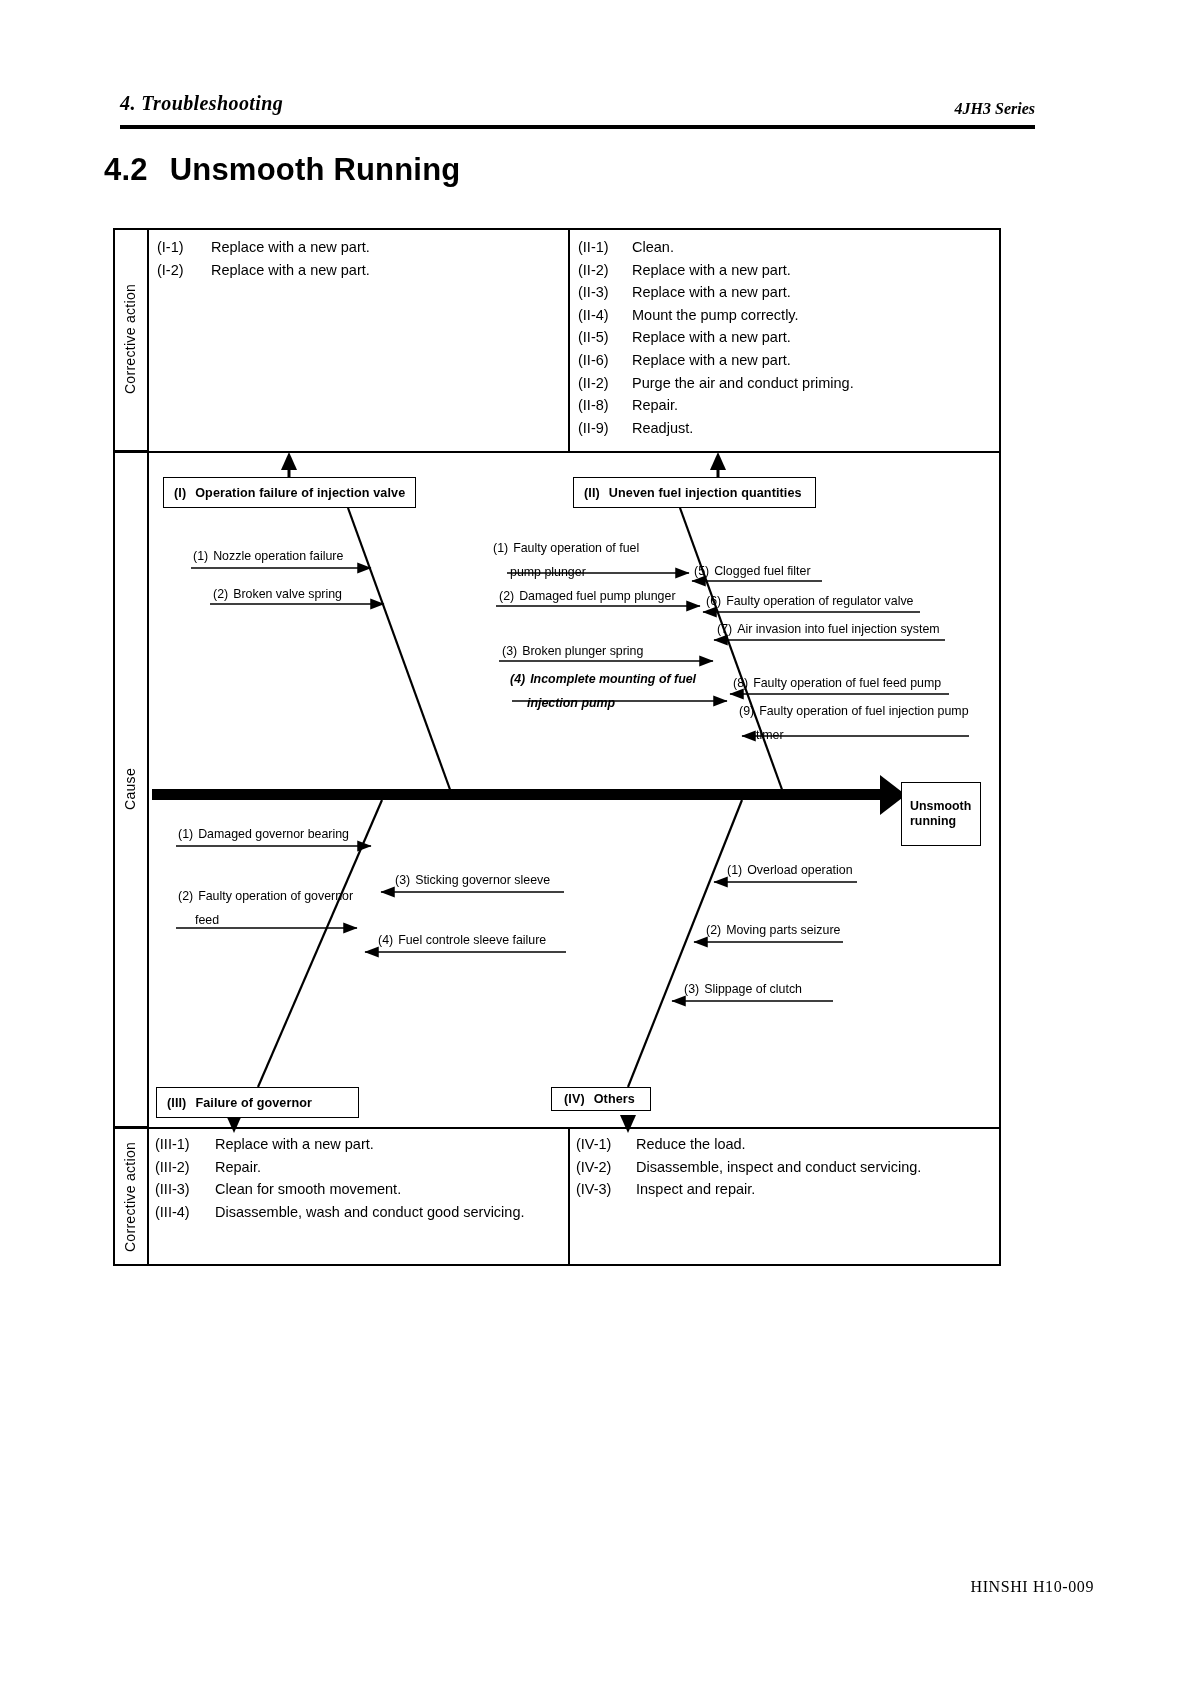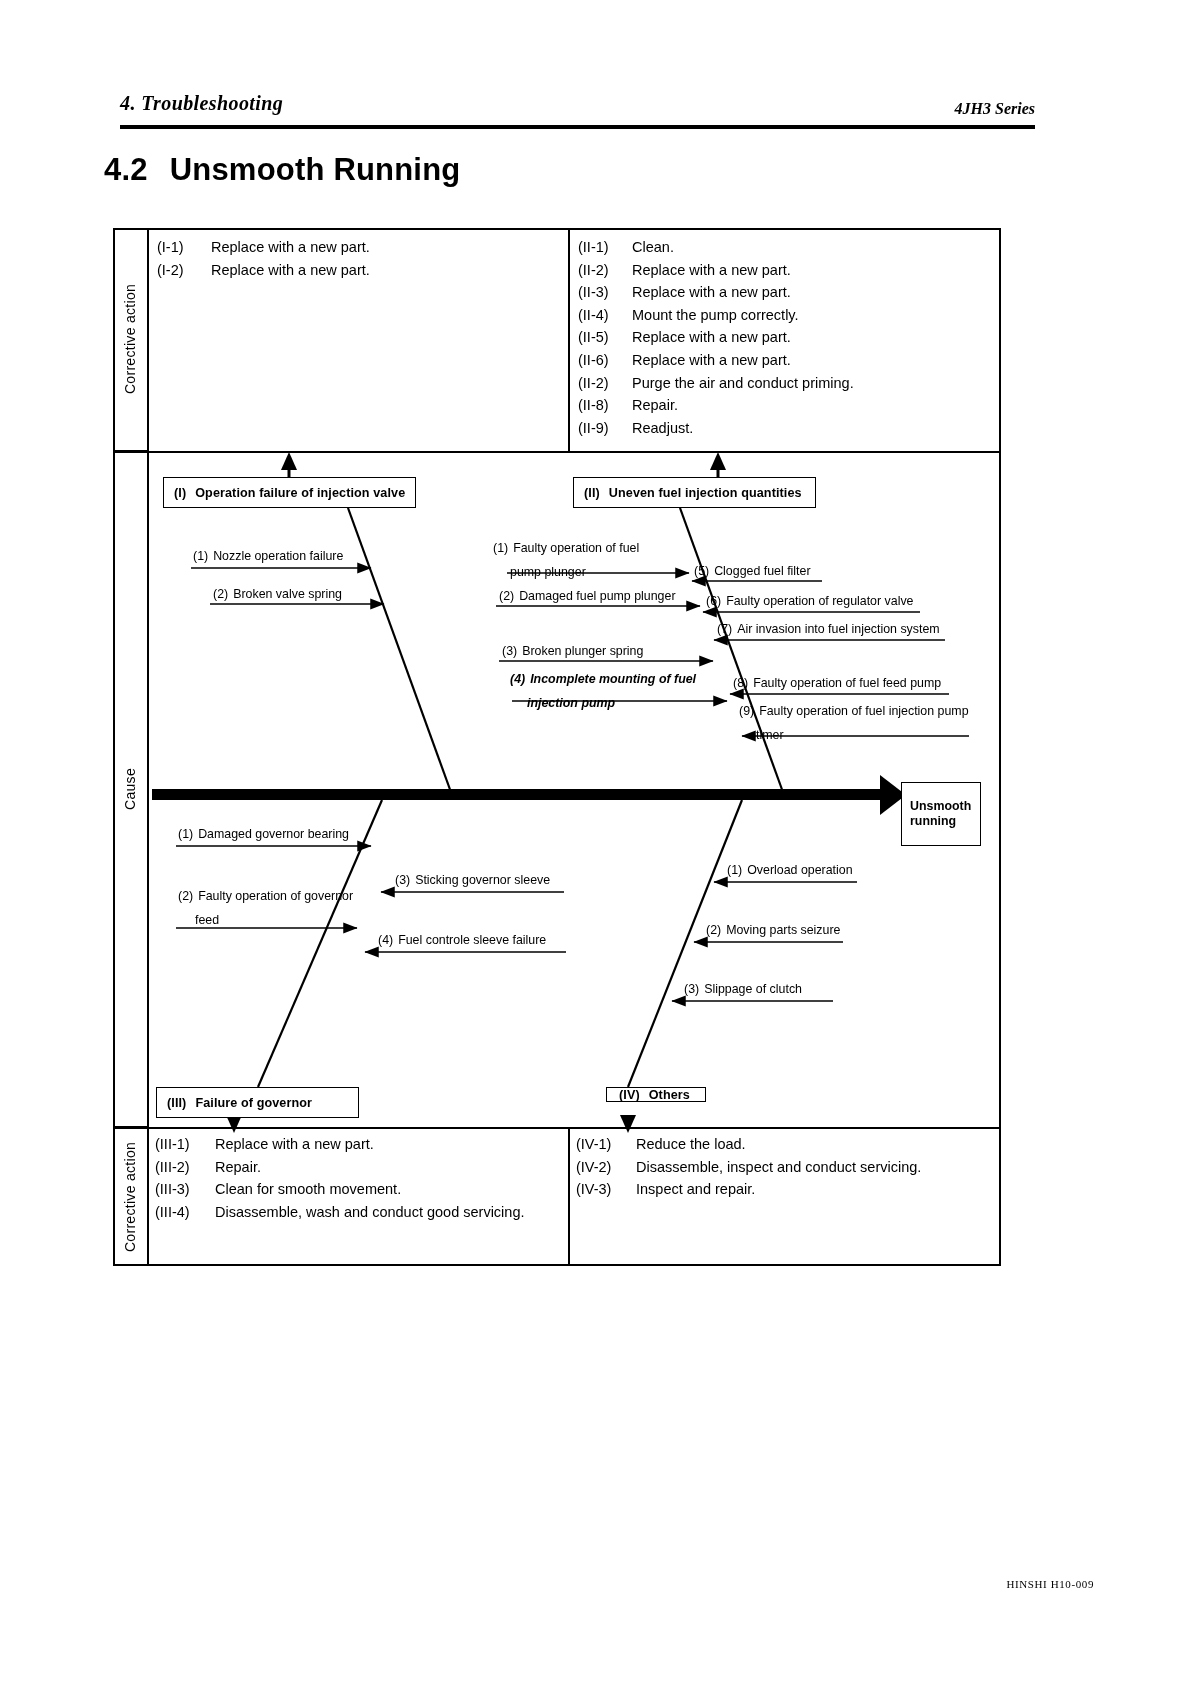--- a/index.html
+++ b/index.html
@@ -47,41 +47,41 @@
   #ca-IV .ca-code{width:60px;flex:0 0 60px;}
 
   
   .cat-box{position:absolute;border:1.6px solid #000;box-sizing:border-box;
            font-size:12.6px;font-weight:700;letter-spacing:.1px;
            display:flex;align-items:center;padding-left:10px;white-space:nowrap;background:#fff;}
   .cat-box .cat-num{margin-right:9px;}
   #cat-I{left:163px;top:477px;width:253px;height:31px;}
   #cat-II{left:573px;top:477px;width:243px;height:31px;}
   #cat-III{left:156px;top:1087px;width:203px;height:31px;}
-  #cat-IV{left:606px;top:1087px;width:100px;height:15px;padding-left:12px;}
+  #cat-IV{left:551px;top:1087px;width:100px;height:24px;padding-left:12px;}
 
   
   .spine{position:absolute;left:152px;top:789px;width:742px;height:11px;background:#000;}
   .spine-head{position:absolute;left:880px;top:775px;width:0;height:0;
               border-top:20px solid transparent;border-bottom:20px solid transparent;border-left:26px solid #000;}
   .effect-box{position:absolute;left:901px;top:758px;width:80px;height:64px;border:1.6px solid #000;box-sizing:border-box;
               display:flex;flex-direction:column;justify-content:center;padding-left:8px;font-size:12.4px;font-weight:700;line-height:15px;background:#fff;margin-top:24px;}
 
   
   .ribs{position:absolute;left:0;top:0;width:1198px;height:1682px;pointer-events:none;}
 
   
   .cz{position:absolute;font-size:12.4px;line-height:15.5px;white-space:nowrap;}
   .cz.it{font-style:italic;}
   .cz .n{margin-right:5px;}
   .cz .l2{display:block;padding-left:17px;margin-top:8px;}
 
   
   .pagenum{position:absolute;left:0;right:0;top:1512px;text-align:center;font-family:"Liberation Serif",serif;font-size:19px;letter-spacing:4px;}
-  .footer-code{position:absolute;right:104px;top:1578px;font-family:"Liberation Serif",serif;font-size:11px;letter-spacing:.6px;}
+  .footer-code{position:absolute;right:104px;top:1578px;font-family:"Liberation Serif",serif;font-size:16px;letter-spacing:.6px;}
 </style>
 </head>
 <body>
 
 <div class="page">
 
   <div class="hdr">
     <div class="hdr-left">4. Troubleshooting</div>
     <div class="hdr-right">4JH3 Series</div>
     <div class="hdr-rule"></div>

